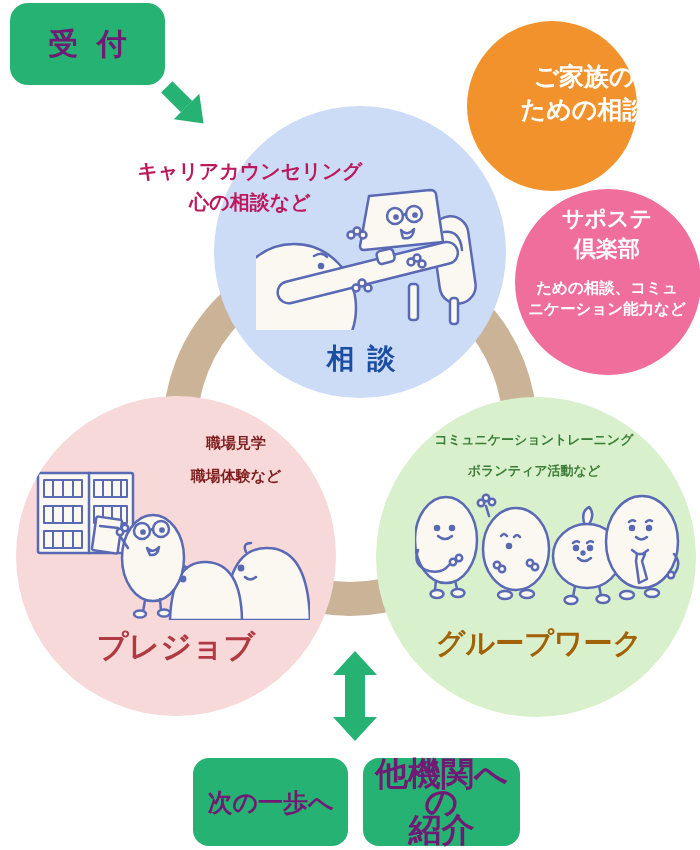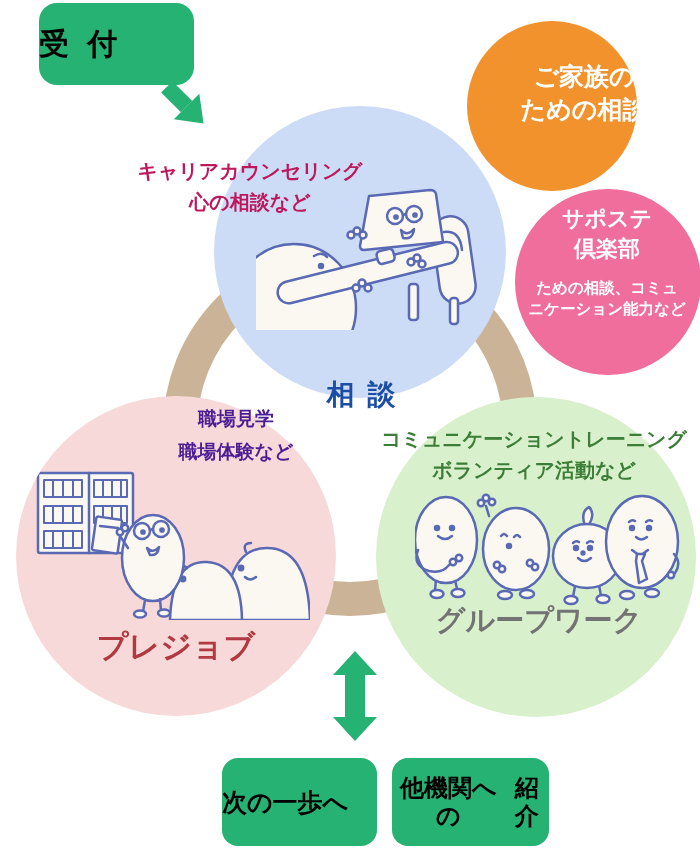--- a/index.html
+++ b/index.html
@@ -10,36 +10,36 @@
   
   .ring { position:absolute; left:163px; top:242px; width:306px; height:306px;
           border:34px solid #cbb398; border-radius:50%; z-index:1; }
   .circle { position:absolute; border-radius:50%; overflow:hidden; z-index:2; }
   .c-blue    { left:214px; top:106px; width:292px; height:292px; background:#cddcf6; }
   .c-orange  { left:467px; top:21px;  width:170px; height:170px; background:#f2922c; }
   .c-magenta { left:515px; top:189px; width:186px; height:186px; background:#f06e9b; }
   .c-pink    { left:16px;  top:396px; width:320px; height:320px; background:#f8d9d9; }
   .c-green   { left:376px; top:397px; width:320px; height:320px; background:#d9f0cc; }
 
-  .box { position:absolute; background:#26b272; color:#000000; display:flex;
-         align-items:center; justify-content:flex-start; text-align:center; z-index:2;margin-left:29px; }
+  .box { position:absolute; background:#26b272; color:#701a75; display:flex;
+         align-items:center; justify-content:center; text-align:center; z-index:2; }
   .b-reception { left:10px;  top:3px;   width:155px; height:82px; border-radius:18px; font-size:30px; word-spacing:10px; }
   .b-next      { left:193px; top:758px; width:155px; height:88px; border-radius:16px; font-size:25px; }
-  .b-ref       { left:363px; top:758px; width:157px; height:88px; border-radius:16px; font-size:24px; line-height:28px; flex-direction:row; }
+  .b-ref       { left:363px; top:758px; width:157px; height:88px; border-radius:16px; font-size:33px; line-height:28px; flex-direction:column; }
 
   .txt { position:absolute; transform:translateX(-50%); text-align:center; white-space:nowrap; z-index:3; }
   .t-consult-note  { left:250px; top:156px; font-size:20px; line-height:31px; color:#be185d; }
-  .t-consult-title { left:361px; top:340px; font-size:28px; color:#1b4da3; word-spacing:5px;margin-top:36px; }
+  .t-consult-title { left:361px; top:340px; font-size:28px; color:#1b4da3; word-spacing:5px; }
   .t-family        { left:584px; top:60px;  font-size:25px; line-height:33px; color:#fff; }
   .t-sapo-title    { left:607px; top:204px; font-size:22px; line-height:30px; color:#fff; }
   .t-sapo-desc     { left:607px; top:277px; font-size:15.5px; line-height:21px; color:#fff; }
-  .t-prejob-note   { left:236px; top:402px; font-size:19px; line-height:33px; color:#4c1d95; }
+  .t-prejob-note   { left:236px; top:426px; font-size:15px; line-height:33px; color:#7f1d1d; }
   .t-prejob-title  { left:176px; top:626px; font-size:31px; color:#b03942; }
-  .t-group-note    { left:534px; top:424px; font-size:20px; line-height:31px; color:#3c7d37; }
-  .t-group-title   { left:539px; top:601px; font-size:29px; color:#737373; }
+  .t-group-note    { left:534px; top:424px; font-size:13px; line-height:31px; color:#3c7d37; }
+  .t-group-title   { left:539px; top:624px; font-size:29px; color:#a16207; }
 
   .arrow-svg { position:absolute; z-index:2; }
   .illus { position:absolute; }
   .illus path, .illus rect, .illus ellipse, .illus circle, .illus line, .illus polygon {
     vector-effect:non-scaling-stroke;
   }
 </style>
 </head>
 <body>
 

